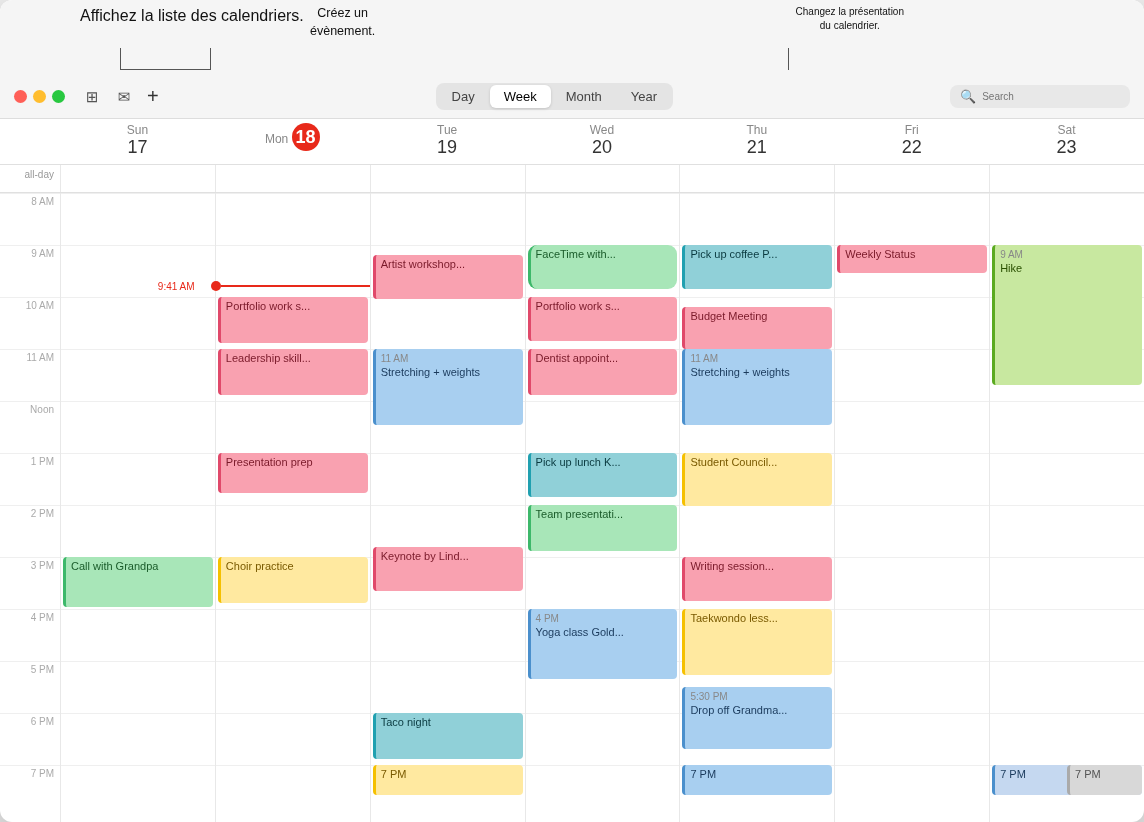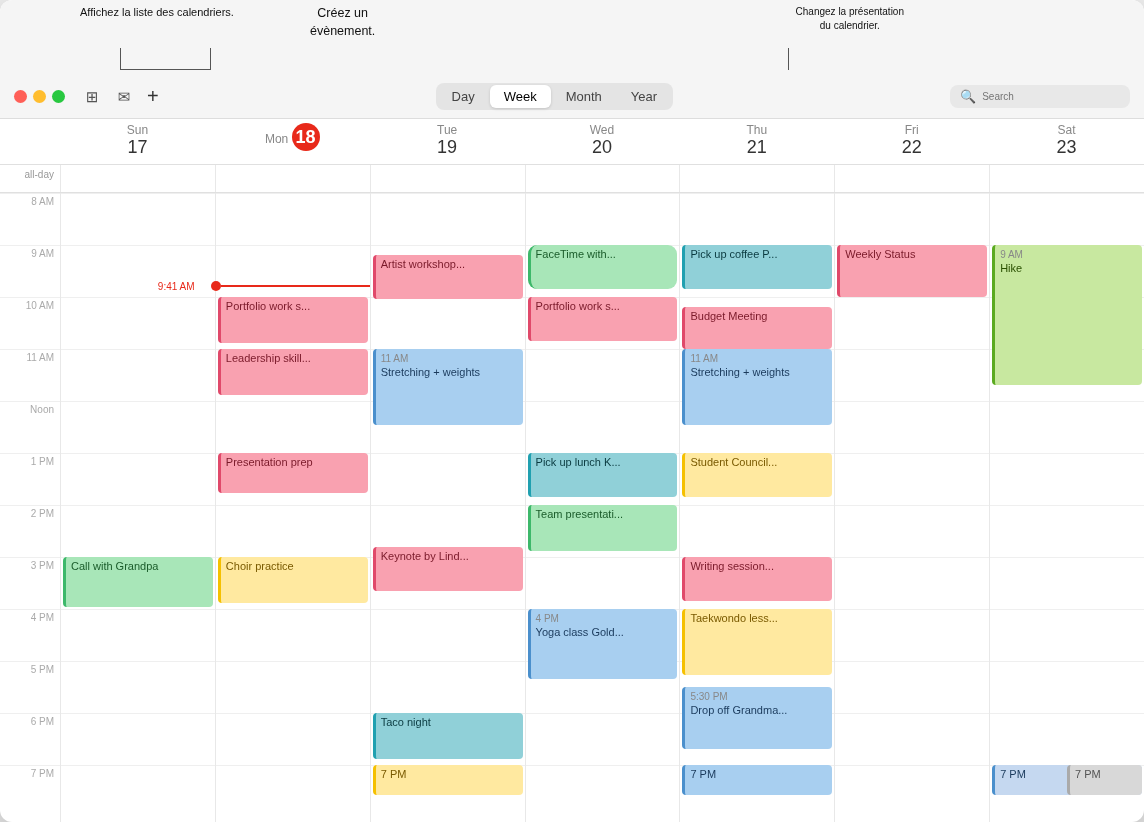--- a/index.html
+++ b/index.html
@@ -278,21 +278,21 @@
       border-left: 3px solid #4a8fcc;
     }
   </style>
 </head>
 <body>
 
 <div class="window">
 
   <div style="position:relative; height:75px; background:#f5f5f5; border-radius:12px 12px 0 0; border-bottom: none;">
 
-    <div style="position:absolute; left:80px; top:5px; text-align:center; font-size:11px; line-height:1.4; color:#111;">Affichez la liste
+    <div style="position:absolute; left:80px; top:5px; text-align:center; font-size:16px; line-height:1.4; color:#111;">Affichez la liste
 des calendriers.</div>
 
     <div style="position:absolute; left:310px; top:5px; text-align:center; font-size:12.5px; line-height:1.4; color:#111;">Créez un<br>évènement.</div>
 
     <div style="position:absolute; right:240px; top:5px; text-align:center; font-size:10px; line-height:1.4; color:#111;">Changez la présentation<br>du calendrier.</div>
 
     <div style="position:absolute; left:120px; top:48px; width:1px; height:22px; background:#555; pointer-events:none;"></div>
     <div style="position:absolute; left:210px; top:48px; width:1px; height:22px; background:#555; pointer-events:none;"></div>
     <div style="position:absolute; right:355px; top:48px; width:1px; height:22px; background:#555; pointer-events:none;"></div>
 
@@ -491,20 +491,23 @@
         <div class="day-slot"></div>
 
       <div class="event event-green" style="top: calc(52px*1); left:2px; right:2px; height:44px;border-radius:9px;">
         <span>FaceTime with...</span>
       </div>
 
       <div class="event event-pink" style="top: calc(52px*2); left:2px; right:2px; height:44px;">
         <span>Portfolio work s...</span>
       </div>
 
+      <div class="event event-pink" style="top: calc(52px*3); left:2px; right:2px; height:46px;">
+        <span>Dentist appoint...</span>
+      </div>
 
       <div class="event event-teal" style="top: calc(52px*5); left:2px; right:2px; height:44px;">
         <span>Pick up lunch  K...</span>
       </div>
 
       <div class="event event-green" style="top: calc(52px*6); left:2px; right:2px; height:46px;">
         <span>Team presentati...</span>
       </div>
 
       <div class="event event-blue" style="top: calc(52px*8); left:2px; right:2px; height:70px;">
@@ -534,21 +537,21 @@
       <div class="event event-pink" style="top: calc(52px*2 + 10px); left:2px; right:2px; height:42px;">
         <span>Budget Meeting</span>
       </div>
 
       <div class="event event-blue" style="top: calc(52px*3); left:2px; right:2px; height:76px;">
         <span style="font-size:10px;color:#888;">11 AM</span><br>
         <span>Stretching +
 weights</span>
       </div>
 
-      <div class="event event-yellow" style="top: calc(52px*5); left:2px; right:2px; height:44px;">
+      <div class="event event-yellow" style="top: calc(52px*5); left:2px; right:2px; height:53px;">
         <span>Student Council...</span>
       </div>
 
       <div class="event event-pink" style="top: calc(52px*7); left:2px; right:2px; height:44px;">
         <span>Writing session...</span>
       </div>
 
       <div class="event event-yellow" style="top: calc(52px*8); left:2px; right:2px; height:66px;">
         <span>Taekwondo less...</span>
       </div>
@@ -571,21 +574,21 @@
         <div class="day-slot"></div>
         <div class="day-slot"></div>
         <div class="day-slot"></div>
         <div class="day-slot"></div>
         <div class="day-slot"></div>
         <div class="day-slot"></div>
         <div class="day-slot"></div>
         <div class="day-slot"></div>
         <div class="day-slot"></div>
 
-      <div class="event event-pink" style="top: calc(52px*1); left:2px; right:2px; height:52px;">
+      <div class="event event-pink" style="top: calc(52px*1); left:2px; right:2px; height:28px;">
         <span>Weekly Status</span>
       </div>
     </div>
 
     <div class="day-col" style="position:relative;">
       <div class="day-slot"></div>
         <div class="day-slot"></div>
         <div class="day-slot"></div>
         <div class="day-slot"></div>
         <div class="day-slot"></div>

